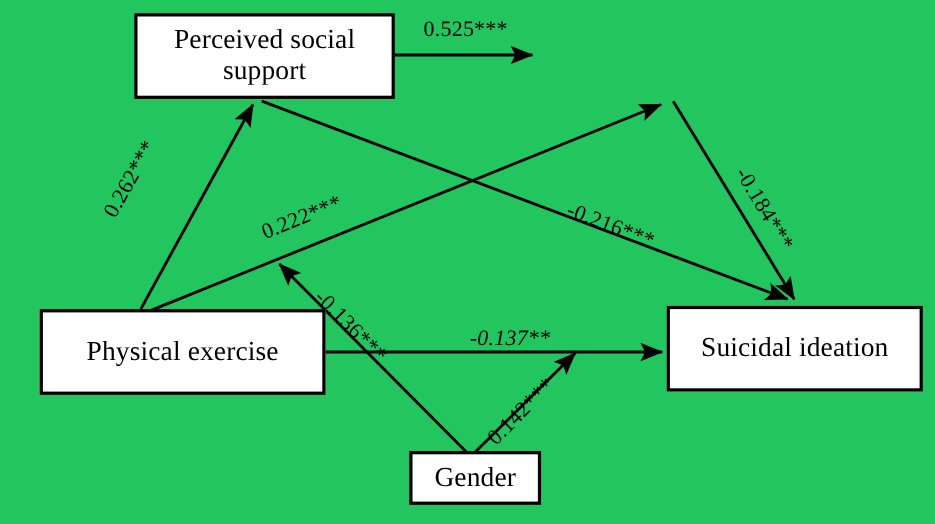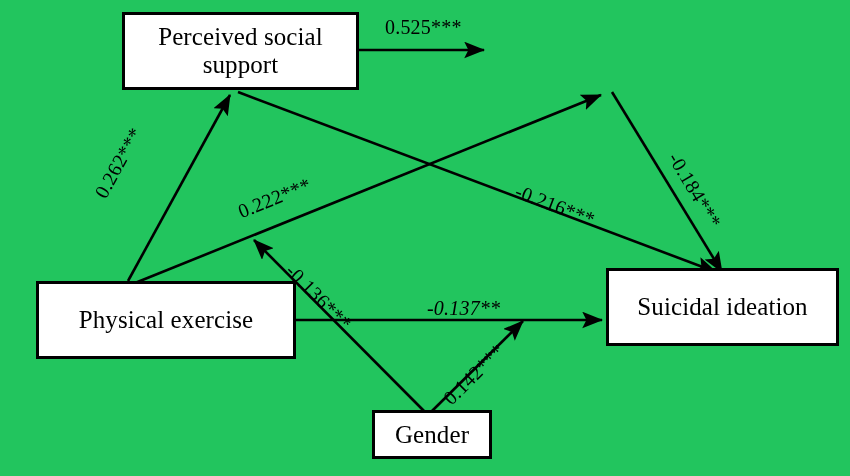--- a/index.html
+++ b/index.html
@@ -83,21 +83,21 @@
 
   <div class="node-box" style="left:122px; top:12px; width:237px; height:78px;">
     <span class="node-label">Perceived social support</span>
   </div>
 
 
   <div class="node-box" style="left:12px; top:281px; width:260px; height:78px;margin-left:24px;">
     <span class="node-label">Physical exercise</span>
   </div>
 
-  <div class="node-box" style="left:606px; top:268px; width:233px; height:78px;">
+  <div class="node-box" style="left:606px; top:278px; width:233px; height:78px;">
     <span class="node-label">Suicidal ideation</span>
   </div>
 
   <div class="node-box" style="left:372px; top:410px; width:120px; height:49px;">
     <span class="node-label">Gender</span>
   </div>
 
   <div class="edge-label" style="left:385px; top:16px;">0.525***</div>
 
   <div class="edge-label" style="left:100px; top:185px; transform:rotate(-61deg); transform-origin:left center;">0.262***</div>

